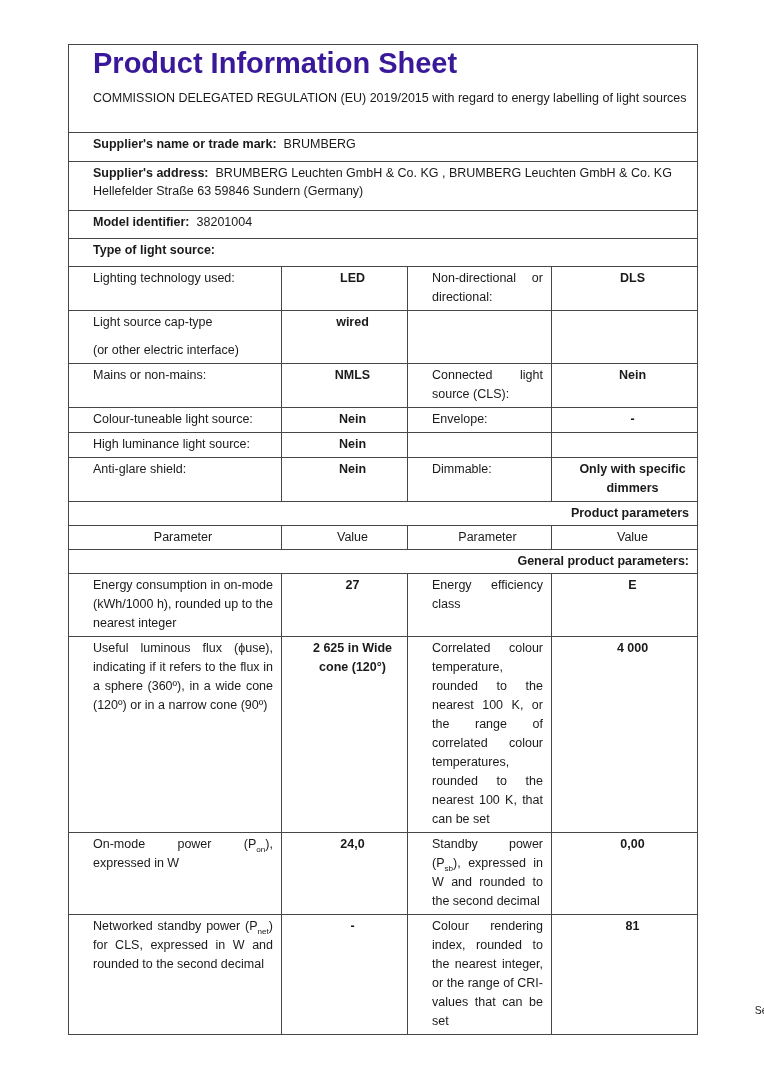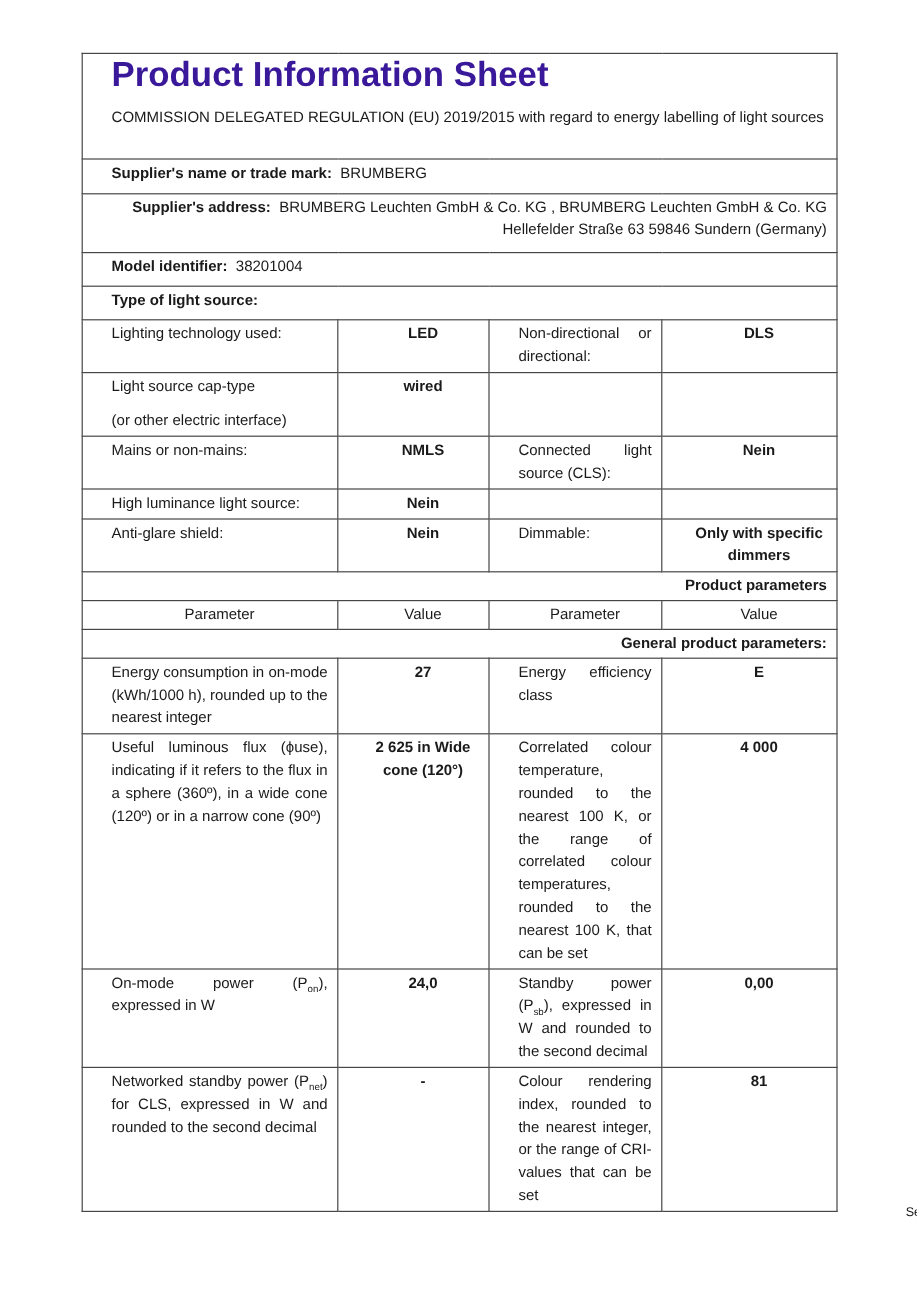--- a/index.html
+++ b/index.html
@@ -52,21 +52,21 @@
   .section-head {
     text-align: right;
     font-weight: bold;
     padding: 2px 8px;
   }
   .col-head { font-weight: normal; }
   sub { font-size: 0.65em; line-height: 0; }
   
   tr.h-header  { height: 88px; }
   tr.h-name    { height: 29px; }
-  tr.h-addr    { height: 49px; text-align: right; }
+  tr.h-addr    { height: 49px; }
   tr.h-model   { height: 28px; }
   tr.h-type    { height: 28px; }
   tr.h-light   { height: 40px; }
   tr.h-cap     { height: 44px; }
   tr.h-mains   { height: 41px; }
   tr.h-small   { height: 22px; }
   tr.h-anti    { height: 41px; }
   tr.h-sect    { height: 21px; }
   tr.h-cols    { height: 22px; text-align: center; }
   tr.h-energy  { height: 59px; }
@@ -140,20 +140,26 @@
     <td class="lbl"></td>
     <td class="val"></td>
   </tr>
   <tr class="h-mains">
     <td class="lbl">Mains or non-mains:</td>
     <td class="val">NMLS</td>
     <td class="lbl">Connected light source (CLS):</td>
     <td class="val">Nein</td>
   </tr>
   <tr class="h-small">
+    <td class="lbl">Colour-tuneable light source:</td>
+    <td class="val">Nein</td>
+    <td class="lbl">Envelope:</td>
+    <td class="val">-</td>
+  </tr>
+  <tr class="h-small">
     <td class="lbl">High luminance light source:</td>
     <td class="val">Nein</td>
     <td class="lbl"></td>
     <td class="val"></td>
   </tr>
   <tr class="h-anti">
     <td class="lbl">Anti-glare shield:</td>
     <td class="val">Nein</td>
     <td class="lbl">Dimmable:</td>
     <td class="val">Only with specific dimmers</td>

